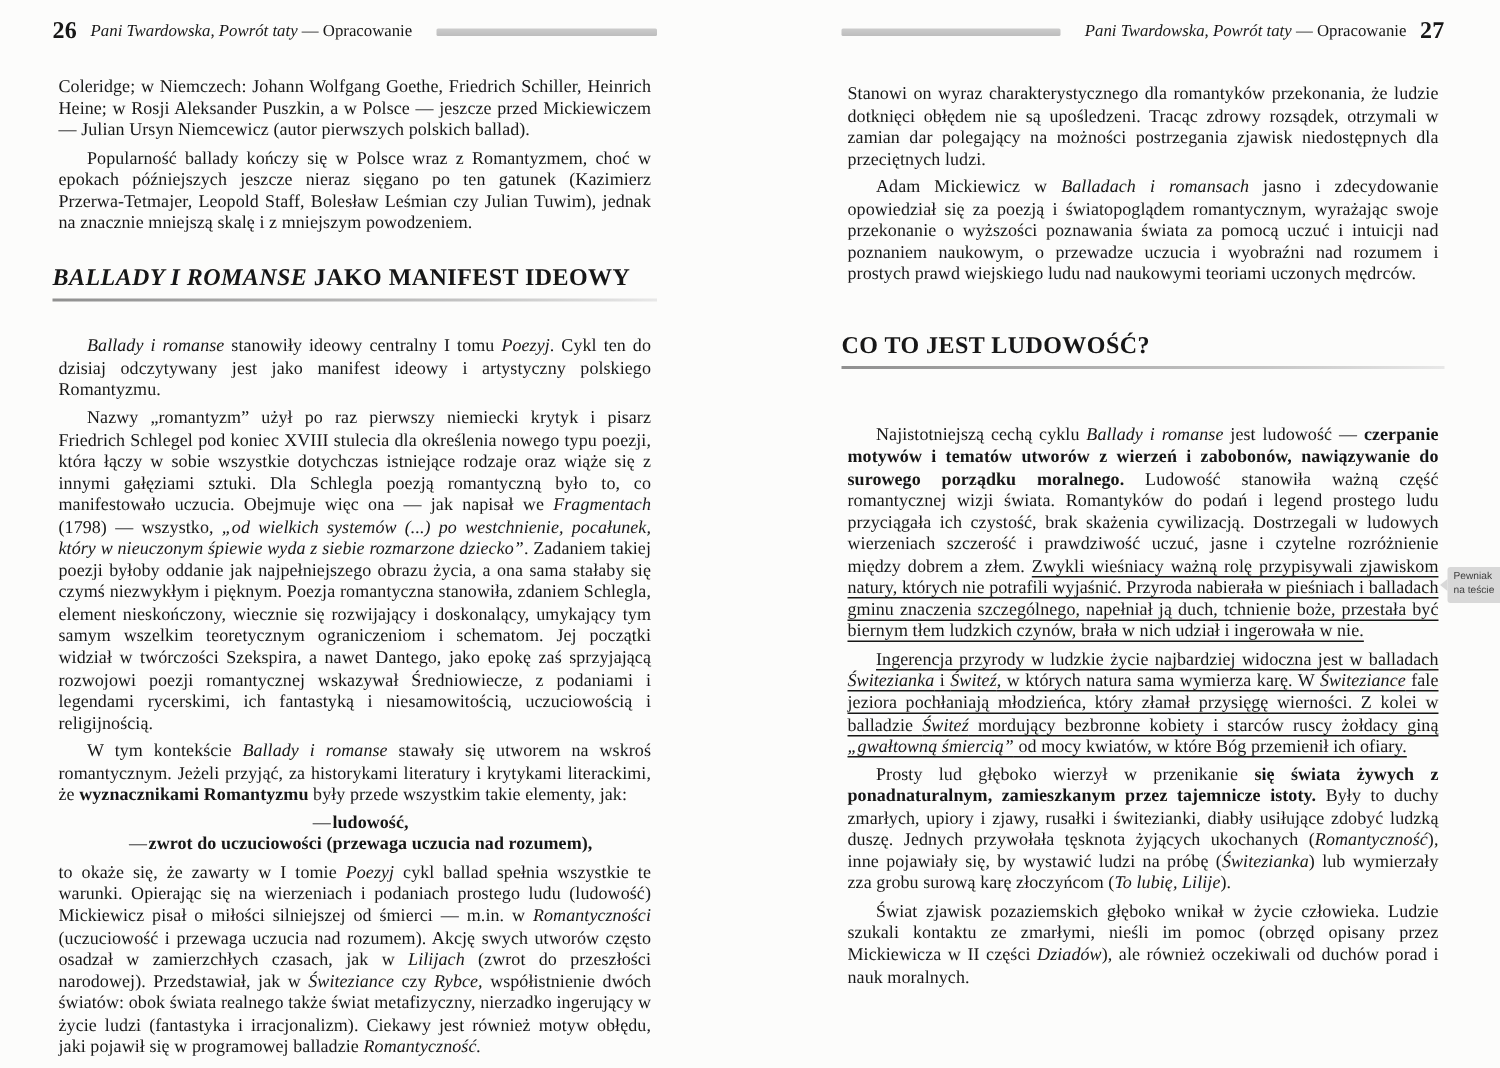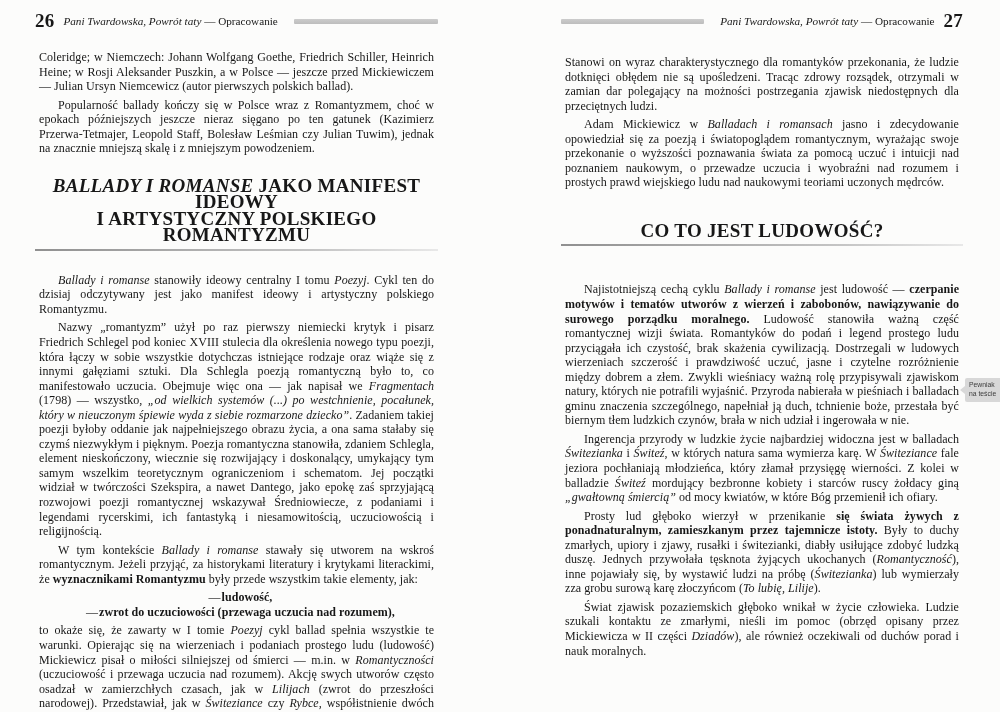--- a/index.html
+++ b/index.html
@@ -8,40 +8,40 @@
     background:#fcfcfb;color:#171717;
     font-family:"Liberation Serif","DejaVu Serif",serif;
   }
   .page{position:absolute;top:0}
   .page.left{left:35px;width:403px}
   .page.right{left:561px;width:402px}
 
   .pg-header{display:flex;align-items:center;margin-top:14px;height:14px}
   .page.left  .pg-header{margin-bottom:22px}
   .page.right .pg-header{margin-bottom:27px}
-  .pg-num{font-weight:bold;font-size:19px;letter-spacing:0.2px}
+  .pg-num{font-weight:bold;font-size:16px;letter-spacing:0.2px}
   .pg-title{font-size:11.2px;white-space:nowrap}
   .page.left .pg-title{margin-left:9px}
   .page.right .pg-title{margin-right:9px}
   .pg-title .i{font-style:italic}
   .pg-bar{flex:1;height:5px;border-radius:1px;
     background:linear-gradient(#cccccc,#bdbdbd)}
   .page.left  .pg-bar{margin-left:16px}
   .page.right .pg-bar{margin-right:16px}
 
   .pg-body{font-size:12px;line-height:14.55px;text-align:justify;
     letter-spacing:0.05px}
   .para{margin:4px}
   .para.indent{text-indent:19px}
   .run.b{font-weight:bold}
   .run.i{font-style:italic}
-  .run.u{text-underline-offset:2.5px;
+  .run.u{text-decoration:underline;text-underline-offset:2.5px;
     text-decoration-thickness:1px}
 
-  .heading{text-align:center;font-weight:bold;font-size:19px;
+  .heading{font-weight:bold;font-size:16px;
     line-height:16.5px;letter-spacing:0.3px;margin:22px 0 22px}
   .page.right .heading{margin:33px 0 36px}
   .h-rule{height:2px;margin-top:5px;
     background:linear-gradient(to right,#909090,#c5c5c5 70%,#e8e8e8)}
 
   .dash-list{text-align:left}
   .li{padding-left:7px;text-align:center}
   .li .dash{display:inline-block;width:14px}
   .li .run{font-weight:bold}
 
@@ -67,21 +67,20 @@
     <div class="pg-header">
       <span class="pg-num">26</span>
       <span class="pg-title"><span class="i">Pani Twardowska, Powrót taty</span><span> — Opracowanie</span></span>
       <span class="pg-bar"></span>
     </div>
     <div class="pg-body">
         <p class="para"><span class="run">Coleridge; w Niemczech: Johann Wolfgang Goethe, Friedrich Schiller, Heinrich Heine; w Rosji Aleksander Puszkin, a w Polsce — jeszcze przed Mickiewiczem — Julian Ursyn Niemcewicz (autor pierwszych polskich ballad).</span></p>
         <p class="para indent"><span class="run">Popularność ballady kończy się w Polsce wraz z Romantyzmem, choć w epokach późniejszych jeszcze nieraz sięgano po ten gatunek (Kazimierz Przerwa-Tetmajer, Leopold Staff, Bolesław Leśmian czy Julian Tuwim), jednak na znacznie mniejszą skalę i z mniejszym powodzeniem.</span></p>
         <div class="heading">
           <div class="h-line"><span class="run b i">BALLADY I ROMANSE</span><span class="run b"> JAKO MANIFEST IDEOWY</span></div>
-          <div class="h-line"><span class="run b">I ARTYSTYCZNY POLSKIEGO ROMANTYZMU</span></div>
           <div class="h-rule"></div>
         </div>
         <p class="para indent"><span class="run i">Ballady i romanse</span><span class="run"> stanowiły ideowy centralny I tomu </span><span class="run i">Poezyj</span><span class="run">. Cykl ten do dzisiaj odczytywany jest jako manifest ideowy i artystyczny polskiego Romantyzmu.</span></p>
         <p class="para indent"><span class="run">Nazwy „romantyzm” użył po raz pierwszy niemiecki krytyk i pisarz Friedrich Schlegel pod koniec XVIII stulecia dla określenia nowego typu poezji, która łączy w sobie wszystkie dotychczas istniejące rodzaje oraz wiąże się z innymi gałęziami sztuki. Dla Schlegla poezją romantyczną było to, co manifestowało uczucia. Obejmuje więc ona — jak napisał we </span><span class="run i">Fragmentach</span><span class="run"> (1798) — wszystko, </span><span class="run i">„od wielkich systemów (...) po westchnienie, pocałunek, który w nieuczonym śpiewie wyda z siebie rozmarzone dziecko”</span><span class="run">. Zadaniem takiej poezji byłoby oddanie jak najpełniejszego obrazu życia, a ona sama stałaby się czymś niezwykłym i pięknym. Poezja romantyczna stanowiła, zdaniem Schlegla, element nieskończony, wiecznie się rozwijający i doskonalący, umykający tym samym wszelkim teoretycznym ograniczeniom i schematom. Jej początki widział w twórczości Szekspira, a nawet Dantego, jako epokę zaś sprzyjającą rozwojowi poezji romantycznej wskazywał Średniowiecze, z podaniami i legendami rycerskimi, ich fantastyką i niesamowitością, uczuciowością i religijnością.</span></p>
         <p class="para indent"><span class="run">W tym kontekście </span><span class="run i">Ballady i romanse</span><span class="run"> stawały się utworem na wskroś romantycznym. Jeżeli przyjąć, za historykami literatury i krytykami literackimi, że </span><span class="run b">wyznacznikami Romantyzmu</span><span class="run"> były przede wszystkim takie elementy, jak:</span></p>
         <div class="dash-list">
           <div class="li"><span class="dash">—</span><span class="run b">ludowość,</span></div>
           <div class="li"><span class="dash">—</span><span class="run b">zwrot do uczuciowości (przewaga uczucia nad rozumem),</span></div>
         </div>
         <p class="para"><span class="run">to okaże się, że zawarty w I tomie </span><span class="run i">Poezyj</span><span class="run"> cykl ballad spełnia wszystkie te warunki. Opierając się na wierzeniach i podaniach prostego ludu (ludowość) Mickiewicz pisał o miłości silniejszej od śmierci — m.in. w </span><span class="run i">Romantyczności</span><span class="run"> (uczuciowość i przewaga uczucia nad rozumem). Akcję swych utworów często osadzał w zamierzchłych czasach, jak w </span><span class="run i">Lilijach</span><span class="run"> (zwrot do przeszłości narodowej). Przedstawiał, jak w </span><span class="run i">Świteziance</span><span class="run"> czy </span><span class="run i">Rybce,</span><span class="run"> współistnienie dwóch światów: obok świata realnego także świat metafizyczny, nierzadko ingerujący w życie ludzi (fantastyka i irracjonalizm). Ciekawy jest również motyw obłędu, jaki pojawił się w programowej balladzie </span><span class="run i">Romantyczność.</span></p>

